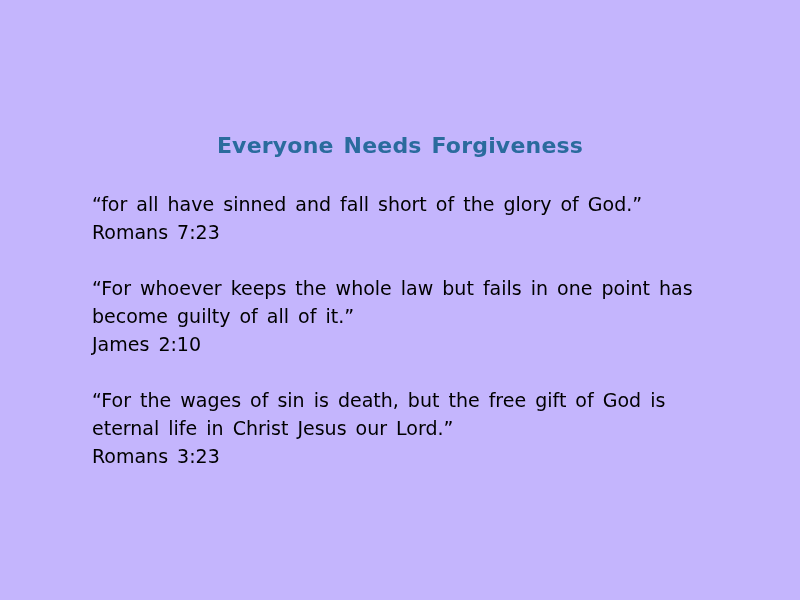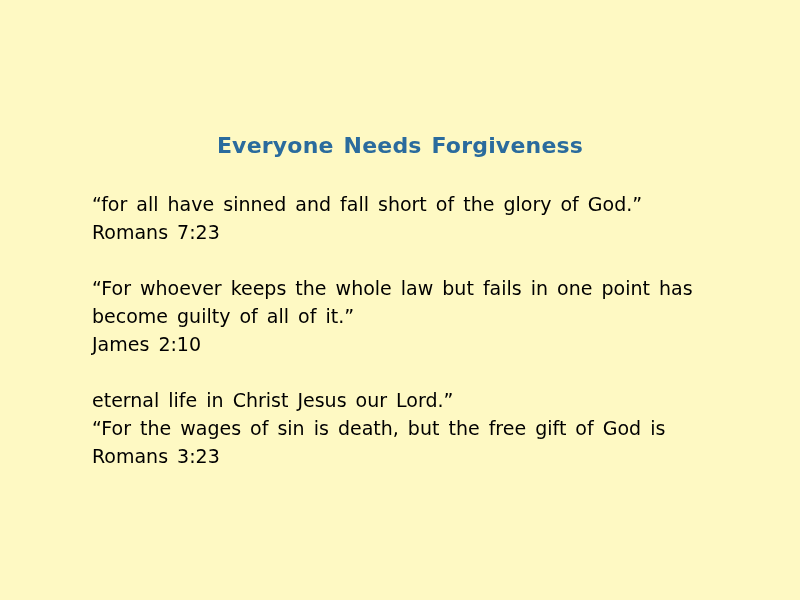--- a/index.html
+++ b/index.html
@@ -40,37 +40,37 @@
   .quote-line, .quote-ref {
     font-size: 19px;
     line-height: 28px;
     word-spacing: 3px;
     white-space: nowrap;
   }
 </style>
 </head>
 <body>
 
-<div class="slide" style="background: #fef9c3;">
+<div class="slide" style="background: #c4b5fd;">
 
   <h1 class="slide-title" style="color: rgb(42, 107, 157);">Everyone Needs Forgiveness</h1>
 
   <div class="quotes" style="color: rgb(0, 0, 0);">
 
     <div class="quote-block">
       <div class="quote-line">“for all have sinned and fall short of the glory of God.”</div>
       <div class="quote-ref">Romans 7:23</div>
     </div>
 
     <div class="quote-block">
       <div class="quote-line">“For whoever keeps the whole law but fails in one point has</div>
       <div class="quote-line">become guilty of all of it.”</div>
       <div class="quote-ref">James 2:10</div>
     </div>
 
     <div class="quote-block">
+      <div class="quote-line">“For the wages of sin is death, but the free gift of God is</div>
       <div class="quote-line">eternal life in Christ Jesus our Lord.”</div>
-      <div class="quote-line">“For the wages of sin is death, but the free gift of God is</div>
       <div class="quote-ref">Romans 3:23</div>
     </div>
 
   </div>
 </div>
 
 </body></html>

